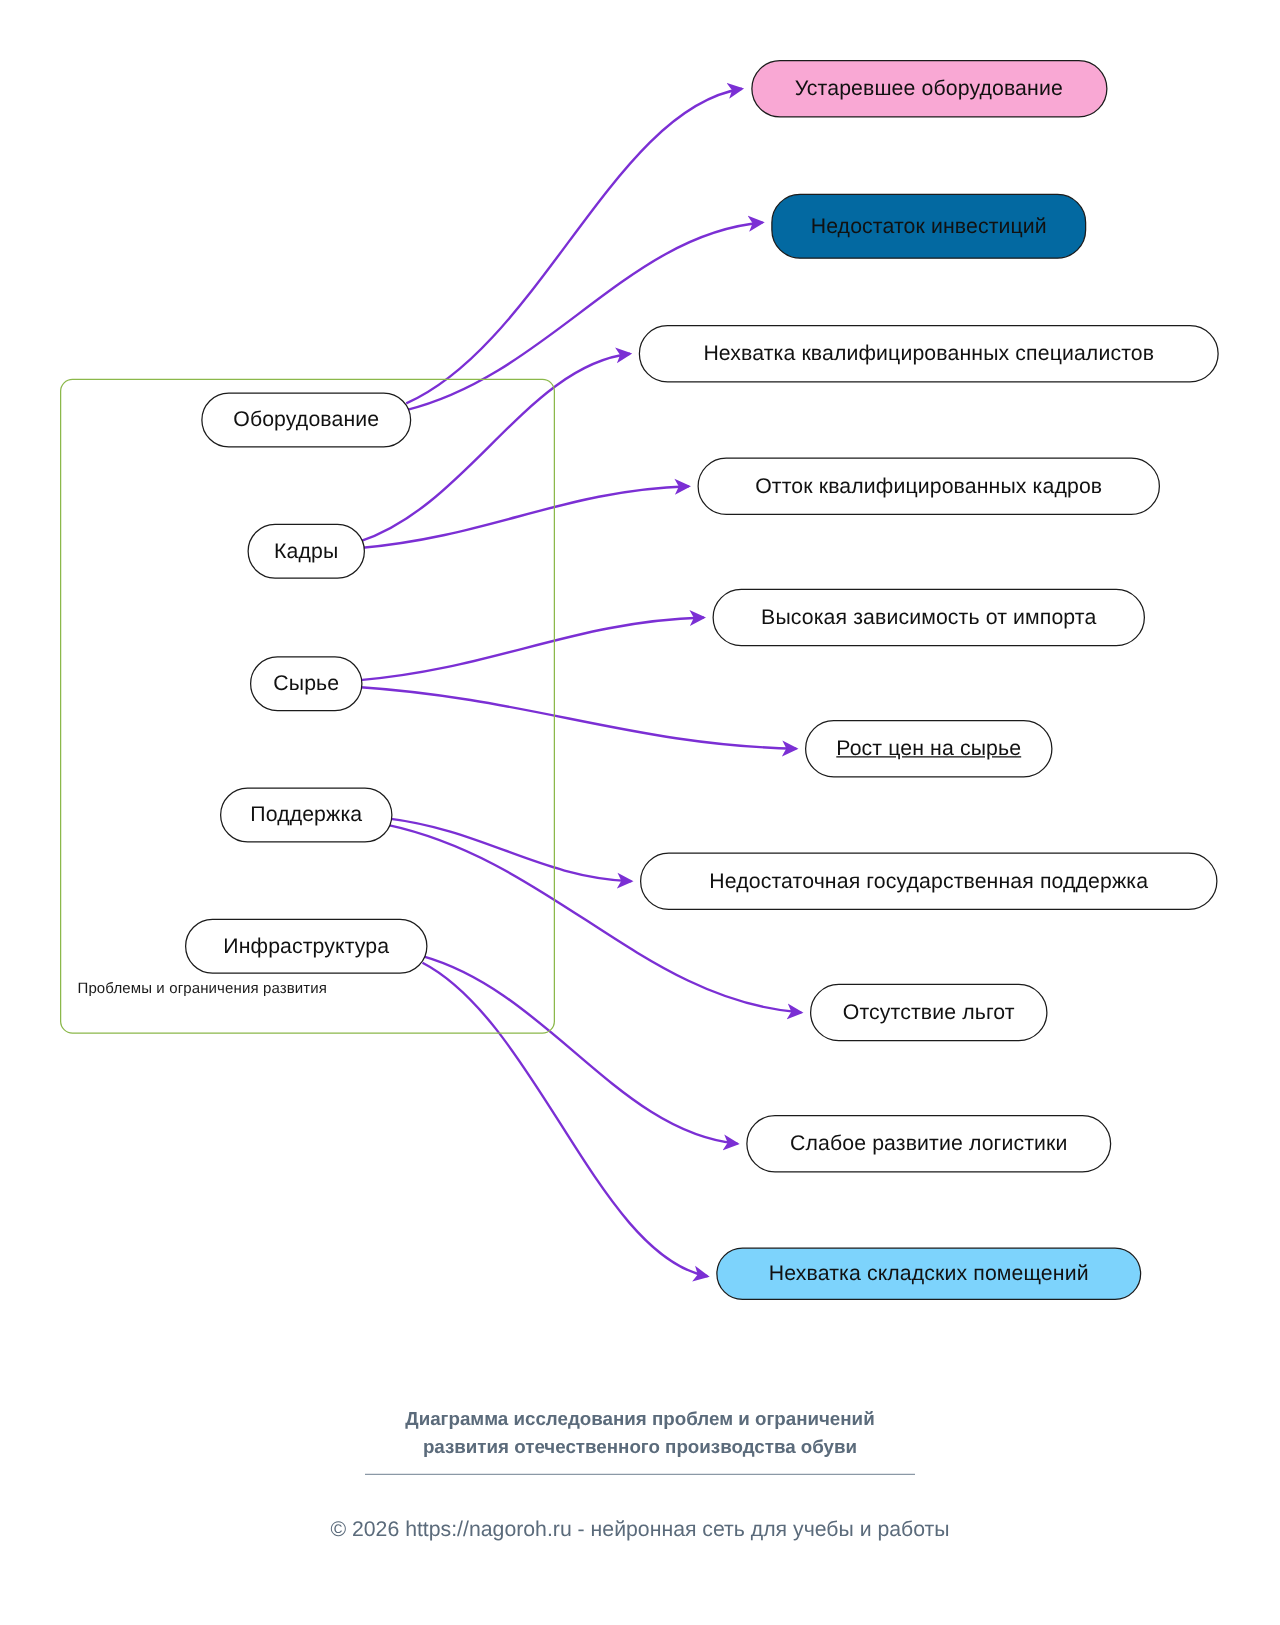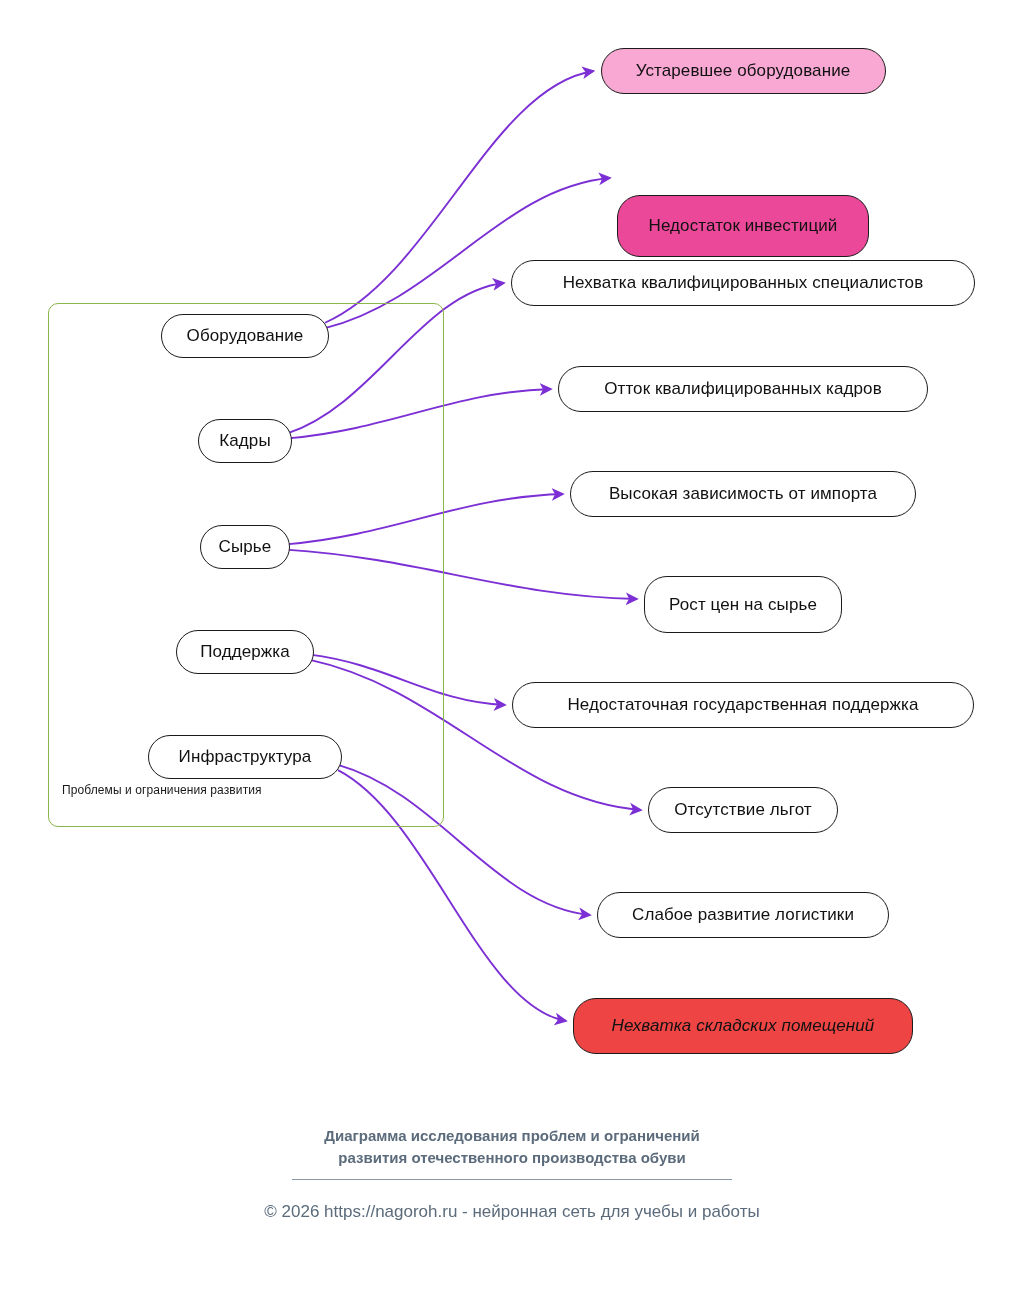--- a/index.html
+++ b/index.html
@@ -72,21 +72,21 @@
     line-height: 1.45;
     white-space: pre-line;
   }
   .footer-rule {
     width: 440px;
     margin: 10px auto 0 auto;
     border-top: 1.4px solid #8b99a6;
   }
   .footer-credit {
     font-size: 17px;
-    margin-top: 22px;
+    margin-top: 34px;
     color: #5b6b7b;
   }
 </style>
 </head>
 <body>
 
 <div id="canvas">
 
   <svg id="edges" viewBox="0 0 1024 1300" xmlns="http://www.w3.org/2000/svg">
     <defs>
@@ -125,45 +125,45 @@
         <span>Поддержка</span>
       </div>
       <div class="node inner" style="left: 148px; top: 735px; width: 194px; height: 44px; border-radius: 22px; border-color: rgb(27, 27, 27); background: rgb(255, 255, 255);">
         <span>Инфраструктура</span>
       </div>
     </div>
   <div id="outer-layer">
       <div class="node outer" style="left: 600.5px; top: 48px; width: 285px; height: 46px; border-radius: 23px; border-color: rgb(27, 27, 27); background: #f9a8d4;">
         <span>Устаревшее оборудование</span>
       </div>
-      <div class="node outer" style="left: 617px; top: 155px; width: 252px; height: 62px; border-radius: 23px; border-color: rgb(27, 27, 27); background: #ec4899; margin-top: 40px;">
+      <div class="node outer" style="left: 617px; top: 155px; width: 252px; height: 52px; border-radius: 23px; border-color: rgb(27, 27, 27); background: #0369a1;">
         <span>Недостаток инвестиций</span>
       </div>
       <div class="node outer" style="left: 511px; top: 260px; width: 464px; height: 46px; border-radius: 23px; border-color: rgb(27, 27, 27); background: rgb(255, 255, 255);">
         <span>Нехватка квалифицированных специалистов</span>
       </div>
       <div class="node outer" style="left: 558px; top: 366px; width: 370px; height: 46px; border-radius: 23px; border-color: rgb(27, 27, 27); background: rgb(255, 255, 255); justify-content: center;">
         <span>Отток квалифицированных кадров</span>
       </div>
       <div class="node outer" style="left: 570px; top: 471px; width: 346px; height: 46px; border-radius: 23px; border-color: rgb(27, 27, 27); background: rgb(255, 255, 255);">
         <span>Высокая зависимость от импорта</span>
       </div>
-      <div class="node outer" style="left: 644px; top: 576px; width: 198px; height: 57px; border-radius: 23px; border-color: rgb(27, 27, 27); background: rgb(255, 255, 255);">
+      <div class="node outer" style="left: 644px; top: 576px; width: 198px; height: 46px; border-radius: 23px; border-color: rgb(27, 27, 27); background: rgb(255, 255, 255); text-decoration: underline;">
         <span>Рост цен на сырье</span>
       </div>
       <div class="node outer" style="left: 512px; top: 682px; width: 462px; height: 46px; border-radius: 23px; border-color: rgb(27, 27, 27); background: rgb(255, 255, 255);">
         <span>Недостаточная государственная поддержка</span>
       </div>
       <div class="node outer" style="left: 648px; top: 787px; width: 190px; height: 46px; border-radius: 23px; border-color: rgb(27, 27, 27); background: rgb(255, 255, 255);">
         <span>Отсутствие льгот</span>
       </div>
       <div class="node outer" style="left: 597px; top: 892px; width: 292px; height: 46px; border-radius: 23px; border-color: rgb(27, 27, 27); background: rgb(255, 255, 255);">
         <span>Слабое развитие логистики</span>
       </div>
-      <div class="node outer" style="left: 573px; top: 998px; width: 340px; height: 56px; border-radius: 23px; border-color: rgb(27, 27, 27); background: #ef4444; font-style: italic;">
+      <div class="node outer" style="left: 573px; top: 998px; width: 340px; height: 42px; border-radius: 23px; border-color: rgb(27, 27, 27); background: #7dd3fc;">
         <span>Нехватка складских помещений</span>
       </div>
     </div>
 
   <div class="footer" style="top:1125px;">
     <div class="footer-title">Диаграмма исследования проблем и ограничений
 развития отечественного производства обуви</div>
     <div class="footer-rule"></div>
     <div class="footer-credit">© 2026 https://nagoroh.ru - нейронная сеть для учебы и работы</div>
   </div>

